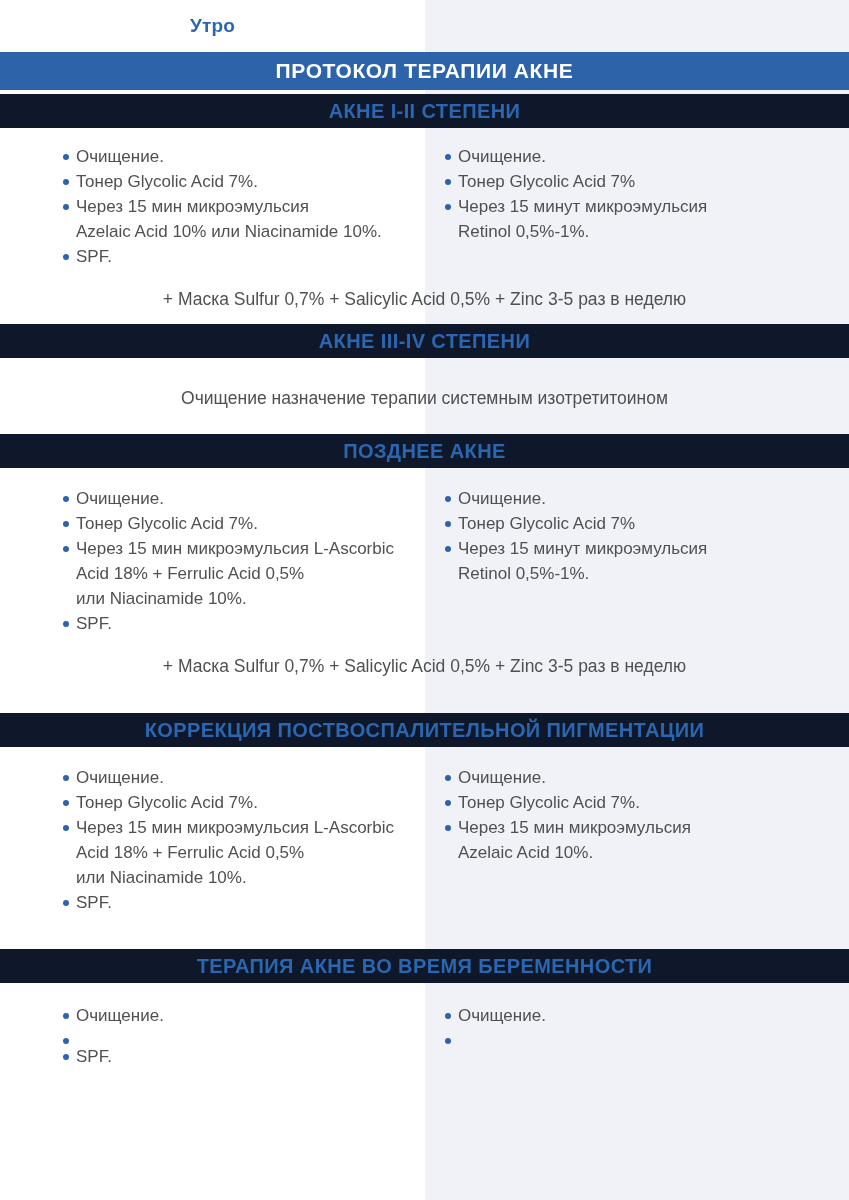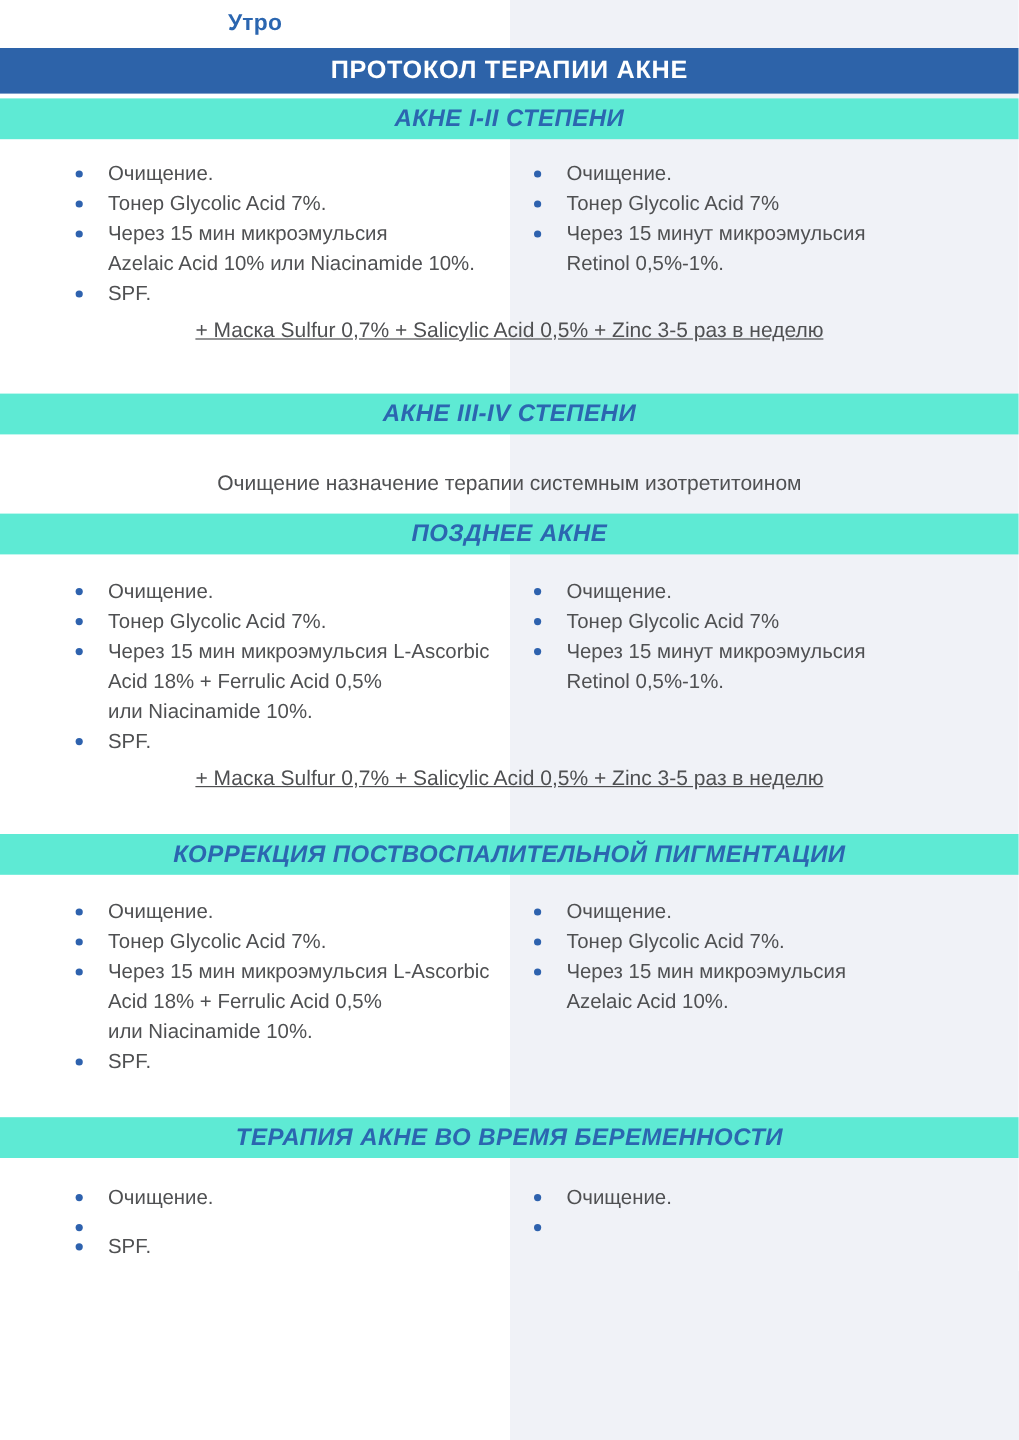--- a/index.html
+++ b/index.html
@@ -17,77 +17,76 @@
   
   .evening-bg {
     position: absolute;
     left: 425px; top: 0;
     width: 424px; height: 100%;
     background: #f0f2f7;
   }
   .content { position: relative; z-index: 1; }
 
   
-  .header-row { display: flex; height: 40px; }
+  .header-row { display: flex; height: 52px; }
   .header-cell {
     display: flex; align-items: center; justify-content: center;
     font-size: 19px; font-weight: 700; color: #2b66b0;
     letter-spacing: 0.2px;
   }
   .header-cell.morning { width: 425px; }
   .header-cell.evening { width: 424px; }
 
   
   .title-bar {
     height: 38px;
     background: #2d63a9;
     display: flex; align-items: center; justify-content: center;
     color: #ffffff; font-size: 21px; font-weight: 700;
     letter-spacing: 0.6px;
   }
 
   
   .section-bar {
     height: 34px;
-    background: #5eead4;
+    background: #0f172a;
     display: flex; align-items: center; justify-content: center;
     color: #2b66b0; font-size: 20px; font-weight: 700;
     letter-spacing: 0.4px;
-    font-style: italic;
   }
   .gap-4  { margin-top: 4px; }
   .gap-18 { margin-top: 34px; }
-  .gap-23 { margin-top: 13px; text-align: center; }
-  .gap-24 { margin-top: 40px; }
+  .gap-23 { margin-top: 23px; text-align: center; }
+  .gap-24 { margin-top: 12px; }
 
   
   .cols { display: flex; align-items: flex-start; }
   .cols.pt16 { padding-top: 16px; }
   .cols.pt18 { padding-top: 18px; }
   .cols.pt20 { padding-top: 20px; }
   .col { font-size: 17px; line-height: 25px; }
   .col.morning { width: 425px; padding-left: 63px; padding-right: 14px; }
   .col.evening { width: 424px; padding-left: 20px; padding-right: 14px; }
   .bullets { list-style: none; }
   .bullets li { display: flex; }
   .dot {
     flex: 0 0 6px;
     width: 6px; height: 6px; border-radius: 50%;
     background: #2e62ae;
     margin-top: 10px; margin-right: 7px;
   }
-  .txt { white-space: pre-line; margin-left: 14px; }
+  .txt { white-space: pre-line; }
 
   
   .footnote, .note {
     text-align: center;
     font-size: 17.5px; line-height: 26px;
     color: #4f5052;
   }
-  .footnote { margin-top: 5px; text-decoration: underline; }
+  .footnote { margin-top: 17px; }
   .note { margin-top: 27px; }
 </style>
 </head>
 <body>
 
 <div class="page">
   <div class="evening-bg"></div>
 
   <div class="content">
 

